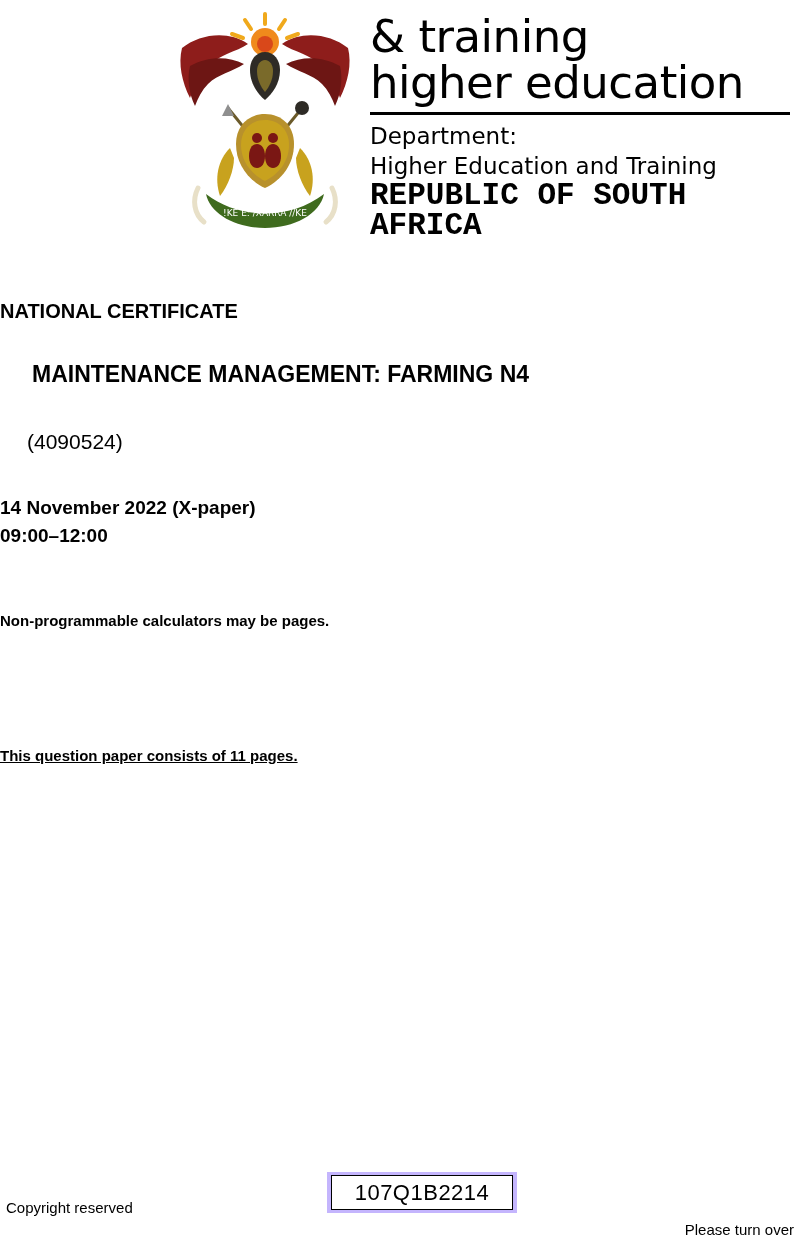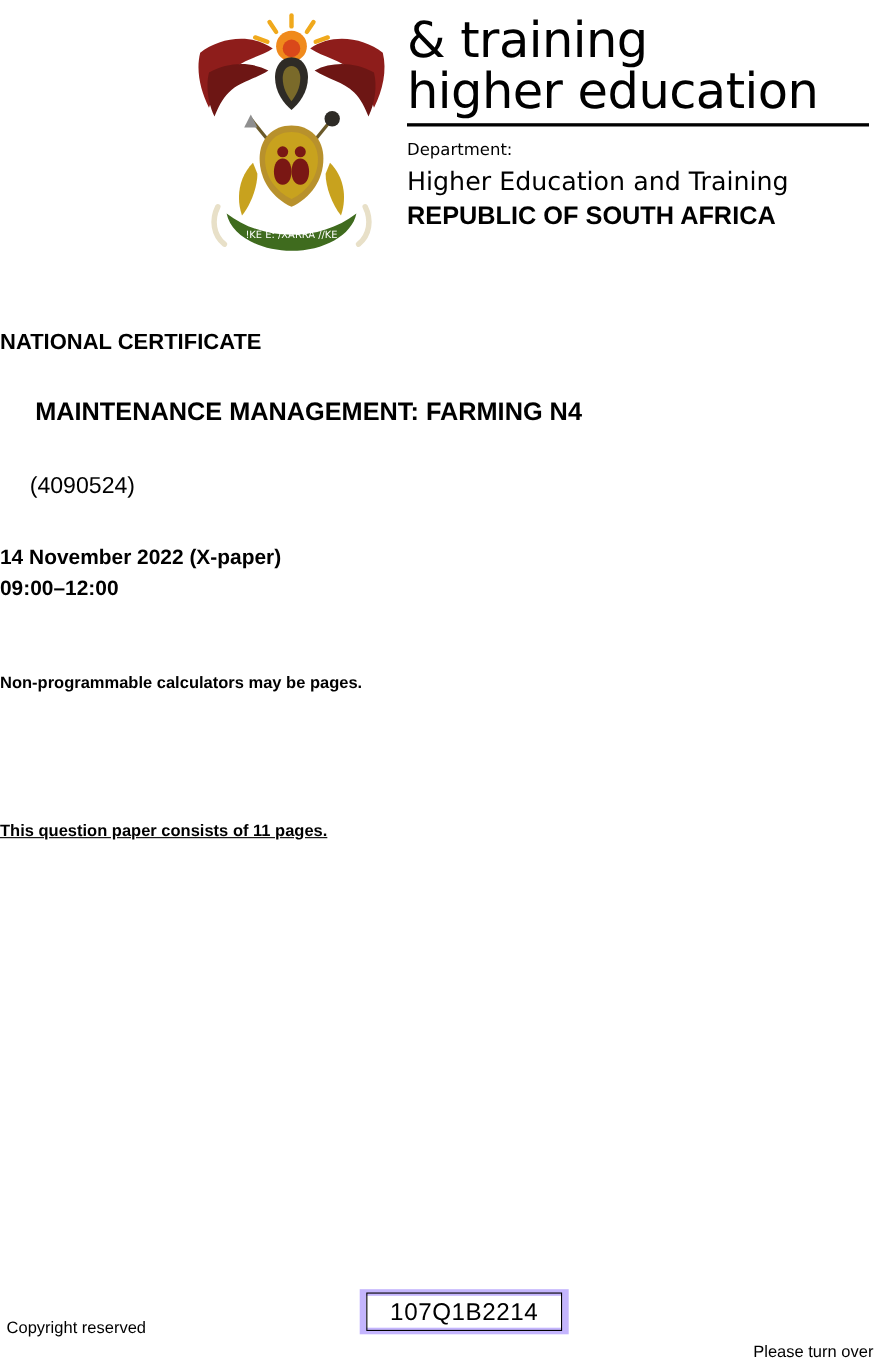--- a/index.html
+++ b/index.html
@@ -48,33 +48,33 @@
     letter-spacing: -0.5px;
     color: #000;
   }
   .dept-rule {
     border-bottom: 3px solid #000;
     margin: 6px 0 6px 0;
     width: 100%;
   }
   .dept-sub1 {
     font-family: "DejaVu Sans", sans-serif;
-    font-size: 15px;
+    font-size: 23px;
     line-height: 30px;
     font-weight: 400;
   }
   .dept-sub2 {
     font-family: "DejaVu Sans", sans-serif;
     font-size: 23px;
     line-height: 30px;
     font-weight: 400;
   }
   .dept-sub3 {
-    font-family: Liberation Sans, sans-serif;
-    font-size: 23px;
+    font-family: Liberation Mono, monospace;
+    font-size: 31px;
     line-height: 30px;
     font-weight: 700;
   }
 
   
   .doc-body {
     position: absolute;
     top: 300px;
     left: 0;
     width: 800px;
@@ -113,21 +113,21 @@
     text-decoration: underline;
   }
 
   
   .paper-code-box {
     position: absolute;
     left: 327px;
     top: 1172px;
     width: 190px;
     height: 41px;
-    border: 6px solid #c4b5fd;
+    border: 4px solid #c4b5fd;
     box-sizing: border-box;
     display: flex;
     align-items: center;
     justify-content: center;
   }
   .paper-code-inner {
     border: 1px solid #000;
     width: 182px;
     height: 33px;
     display: flex;

